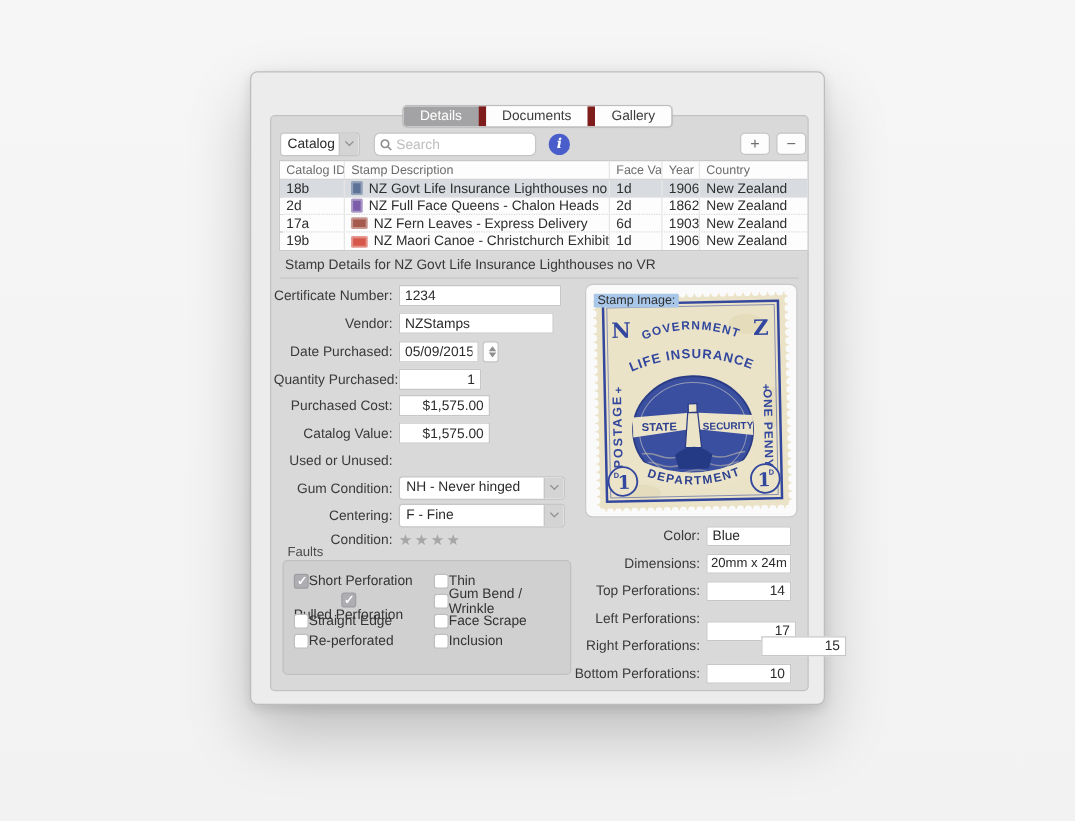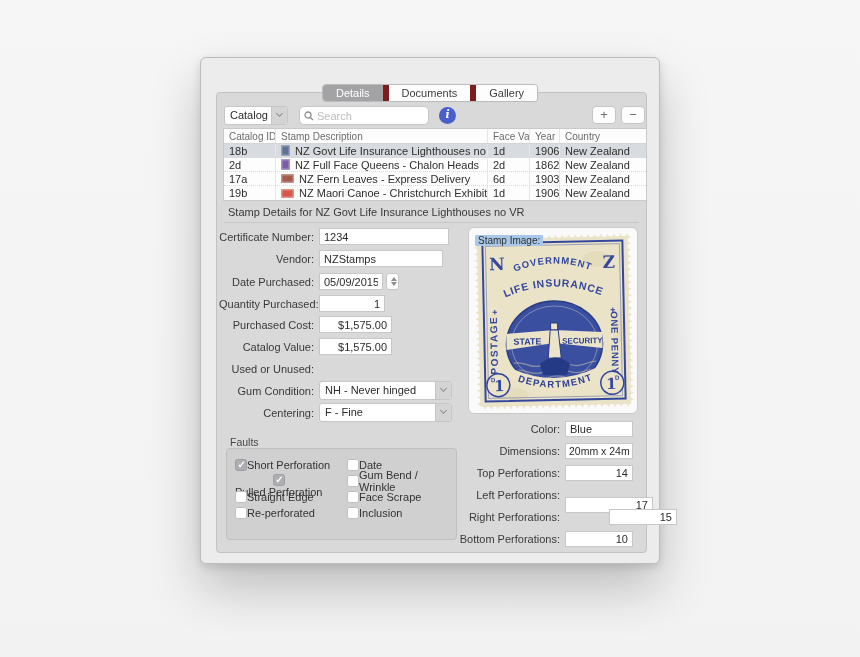--- a/index.html
+++ b/index.html
@@ -214,20 +214,24 @@
       </div>
       <div class="frow" style="left:2px; top:310px; height:19px;">
         <span class="flabel">Centering:</span>
         <div class="dropdown" style="position:relative; width:133px; height:19px;">
           <span class="dd-text">F - Fine</span>
           <span class="dd-btn">
               <i class="chev"></i>
             </span>
         </div>
       </div>
+      <div class="frow" style="left:2px; top:330px;">
+        <span class="flabel">Condition:</span>
+        <span class="stars">★★★★</span>
+      </div>
 
       <div class="faults-label">Faults</div>
       <div class="faults-box">
         <div class="cb-row" style="left:8px; top:9px;">
           <span class="cb checked"></span>
           <span>Short Perforation</span>
         </div>
         <div class="cb-row" style="left:8px; top:25px;flex-direction:column;">
           <span class="cb checked"></span>
           <span>Pulled Perforation</span>
@@ -235,21 +239,21 @@
         <div class="cb-row" style="left:8px; top:41px;">
           <span class="cb"></span>
           <span>Straight Edge</span>
         </div>
         <div class="cb-row" style="left:8px; top:57px;">
           <span class="cb"></span>
           <span>Re-perforated</span>
         </div>
         <div class="cb-row" style="left:120px; top:9px;">
           <span class="cb"></span>
-          <span>Date</span>
+          <span>Thin</span>
         </div>
         <div class="cb-row" style="left:120px; top:25px;">
           <span class="cb"></span>
           <span>Gum Bend / Wrinkle</span>
         </div>
         <div class="cb-row" style="left:120px; top:41px;">
           <span class="cb"></span>
           <span>Face Scrape</span>
         </div>
         <div class="cb-row" style="left:120px; top:57px;">
@@ -333,21 +337,21 @@
       <div class="rrow" style="left:233px; top:349px;">
         <span class="flabel">Dimensions:</span>
         <input class="field small-txt" style="width: 68px; height: 16px;" value="20mm x 24mm">
       </div>
       <div class="rrow" style="left:233px; top:371px;">
         <span class="flabel">Top Perforations:</span>
         <input class="field ra" style="width: 68px; height: 16px;" value="14">
       </div>
       <div class="rrow" style="left:233px; top:393px;">
         <span class="flabel">Left Perforations:</span>
-        <input class="field ra" style="width: 88px; height: 16px; margin-top: 20px;" value="17">
+        <input class="field ra" style="width: 72px; height: 16px; margin-top: 20px;" value="17">
       </div>
       <div class="rrow" style="left:233px; top:415px;gap:44px;">
         <span class="flabel">Right Perforations:</span>
         <input class="field ra" style="width: 68px; height: 16px;" value="15">
       </div>
       <div class="rrow" style="left:233px; top:437px;">
         <span class="flabel">Bottom Perforations:</span>
         <input class="field ra" style="width: 68px; height: 16px;" value="10">
       </div>
 

